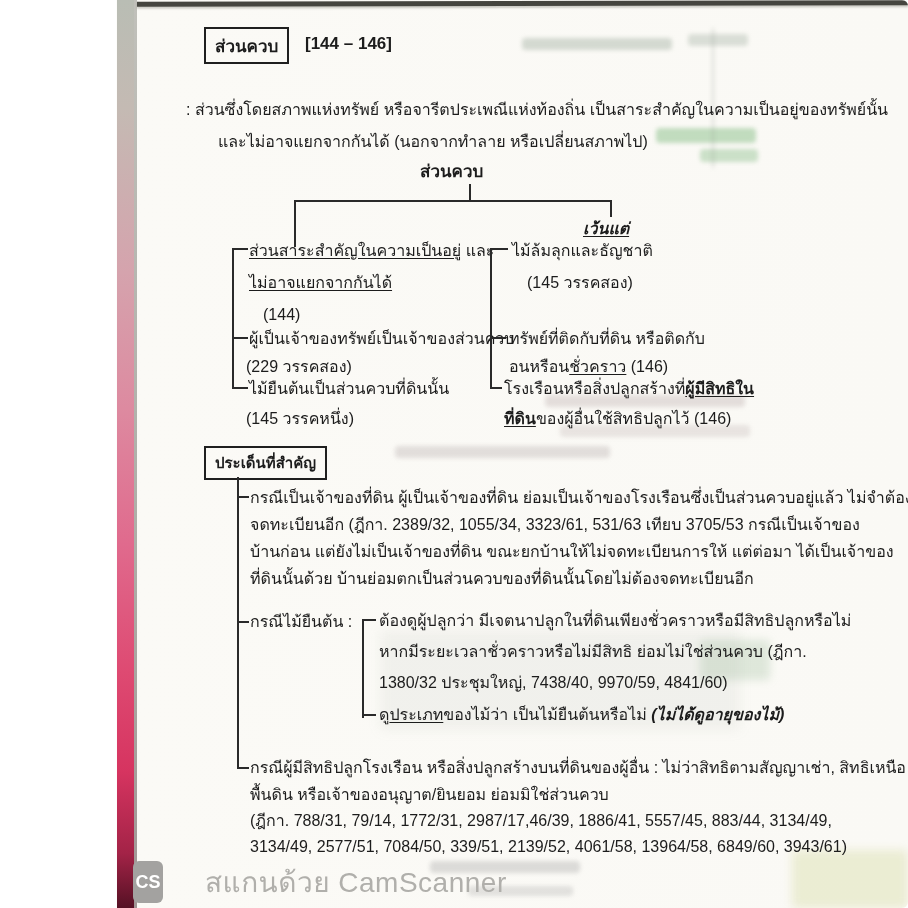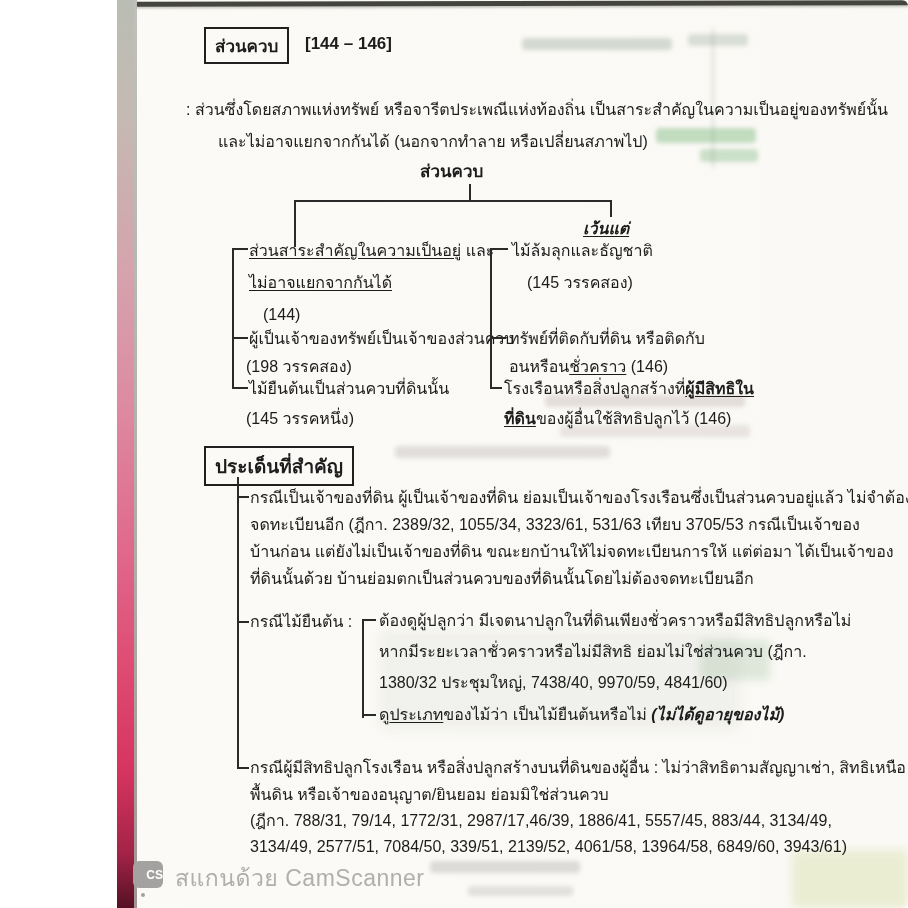--- a/index.html
+++ b/index.html
@@ -31,24 +31,24 @@
   .spine-edge{
     position:absolute;left:134px;top:0;width:3px;height:908px;
     background:linear-gradient(180deg,#a7a7a0,#8d8d86 60%,#7a6a6a 100%);
     opacity:.7;
   }
   .scan-top{
     position:absolute;left:137px;top:1px;width:771px;height:5px;
     background:#45453f;transform:rotate(-0.12deg);
     box-shadow:0 2px 2px rgba(120,120,110,.35);
   }
-  .footer-text{position:absolute;font-size:23px;color:#b0afab;letter-spacing:.5px;white-space:nowrap;}
+  .footer-text{position:absolute;font-size:28px;color:#b0afab;letter-spacing:.5px;white-space:nowrap;margin-left:30px;}
   .cs-logo{
-    position:absolute;width:30px;height:27px;background:#a3a2a0;border-radius:6px;
-    color:#ffffff;font-weight:bold;font-size:12px;display:flex;align-items:center;justify-content:flex-end;
+    position:absolute;width:30px;height:42px;background:#a3a2a0;border-radius:6px;
+    color:#ffffff;font-weight:bold;font-size:18px;display:flex;align-items:center;justify-content:center;
   }
   .cs-dot{position:absolute;width:4px;height:4px;background:#a3a2a0;border-radius:50%;}
 </style>
 </head>
 <body>
 
 <div id="paper">
 
   <div class="spine"></div>
   <div class="spine-edge"></div>
@@ -86,40 +86,40 @@
   <div class="ln" style="left:232px;top:248px;width:2px;height:141px;"></div>
   <div class="ln" style="left:232px;top:248px;width:16px;height:2px;"></div>
   <div class="ln" style="left:232px;top:337px;width:16px;height:2px;"></div>
   <div class="ln" style="left:232px;top:387px;width:16px;height:2px;"></div>
 
   <div class="t" style="left:249px;top:241px;"><span class="u">ส่วนสาระสำคัญในความเป็นอยู่</span><span> และ</span></div>
   <div class="t u" style="left:249px;top:273px;">ไม่อาจแยกจากกันได้</div>
   <div class="t" style="left:263px;top:305px;">(144)</div>
 
   <div class="t" style="left:249px;top:329px;">ผู้เป็นเจ้าของทรัพย์เป็นเจ้าของส่วนควบ</div>
-  <div class="t" style="left:246px;top:357px;">(198 วรรคสอง)</div>
+  <div class="t" style="left:246px;top:357px;">(229 วรรคสอง)</div>
 
   <div class="t" style="left:249px;top:379px;">ไม้ยืนต้นเป็นส่วนควบที่ดินนั้น</div>
   <div class="t" style="left:246px;top:409px;">(145 วรรคหนึ่ง)</div>
 
   <div class="ln" style="left:490px;top:248px;width:2px;height:141px;"></div>
   <div class="ln" style="left:490px;top:248px;width:18px;height:2px;"></div>
   <div class="ln" style="left:490px;top:337px;width:16px;height:2px;"></div>
   <div class="ln" style="left:490px;top:387px;width:12px;height:2px;"></div>
 
   <div class="t" style="left:512px;top:241px;">ไม้ล้มลุกและธัญชาติ</div>
   <div class="t" style="left:527px;top:273px;">(145 วรรคสอง)</div>
 
   <div class="t" style="left:509px;top:329px;">ทรัพย์ที่ติดกับที่ดิน หรือติดกับ</div>
   <div class="t" style="left:509px;top:357px;"><span>อนหรือน</span><span class="u">ชั่วคราว</span><span> (146)</span></div>
 
   <div class="t" style="left:504px;top:379px;"><span>โรงเรือนหรือสิ่งปลูกสร้างที่</span><span class="u b">ผู้มีสิทธิใน</span></div>
   <div class="t" style="left:504px;top:409px;"><span class="u b">ที่ดิน</span><span>ของผู้อื่นใช้สิทธิปลูกไว้ (146)</span></div>
 
-  <div class="boxed" style="left:204px;top:446px;font-size:19px;">
+  <div class="boxed" style="left:204px;top:446px;font-size:15px;">
     <span>ประเด็นที่สำคัญ</span>
   </div>
 
   <div class="ln" style="left:237px;top:477px;width:2px;height:292px;"></div>
   <div class="ln" style="left:237px;top:496px;width:12px;height:2px;"></div>
   <div class="ln" style="left:237px;top:621px;width:12px;height:2px;"></div>
   <div class="ln" style="left:237px;top:767px;width:12px;height:2px;"></div>
 
   <div class="t" style="left:250px;top:488px;">กรณีเป็นเจ้าของที่ดิน ผู้เป็นเจ้าของที่ดิน ย่อมเป็นเจ้าของโรงเรือนซึ่งเป็นส่วนควบอยู่แล้ว ไม่จำต้อง</div>
   <div class="t" style="left:250px;top:515px;">จดทะเบียนอีก (ฎีกา. 2389/32, 1055/34, 3323/61, 531/63 เทียบ 3705/53 กรณีเป็นเจ้าของ</div>

